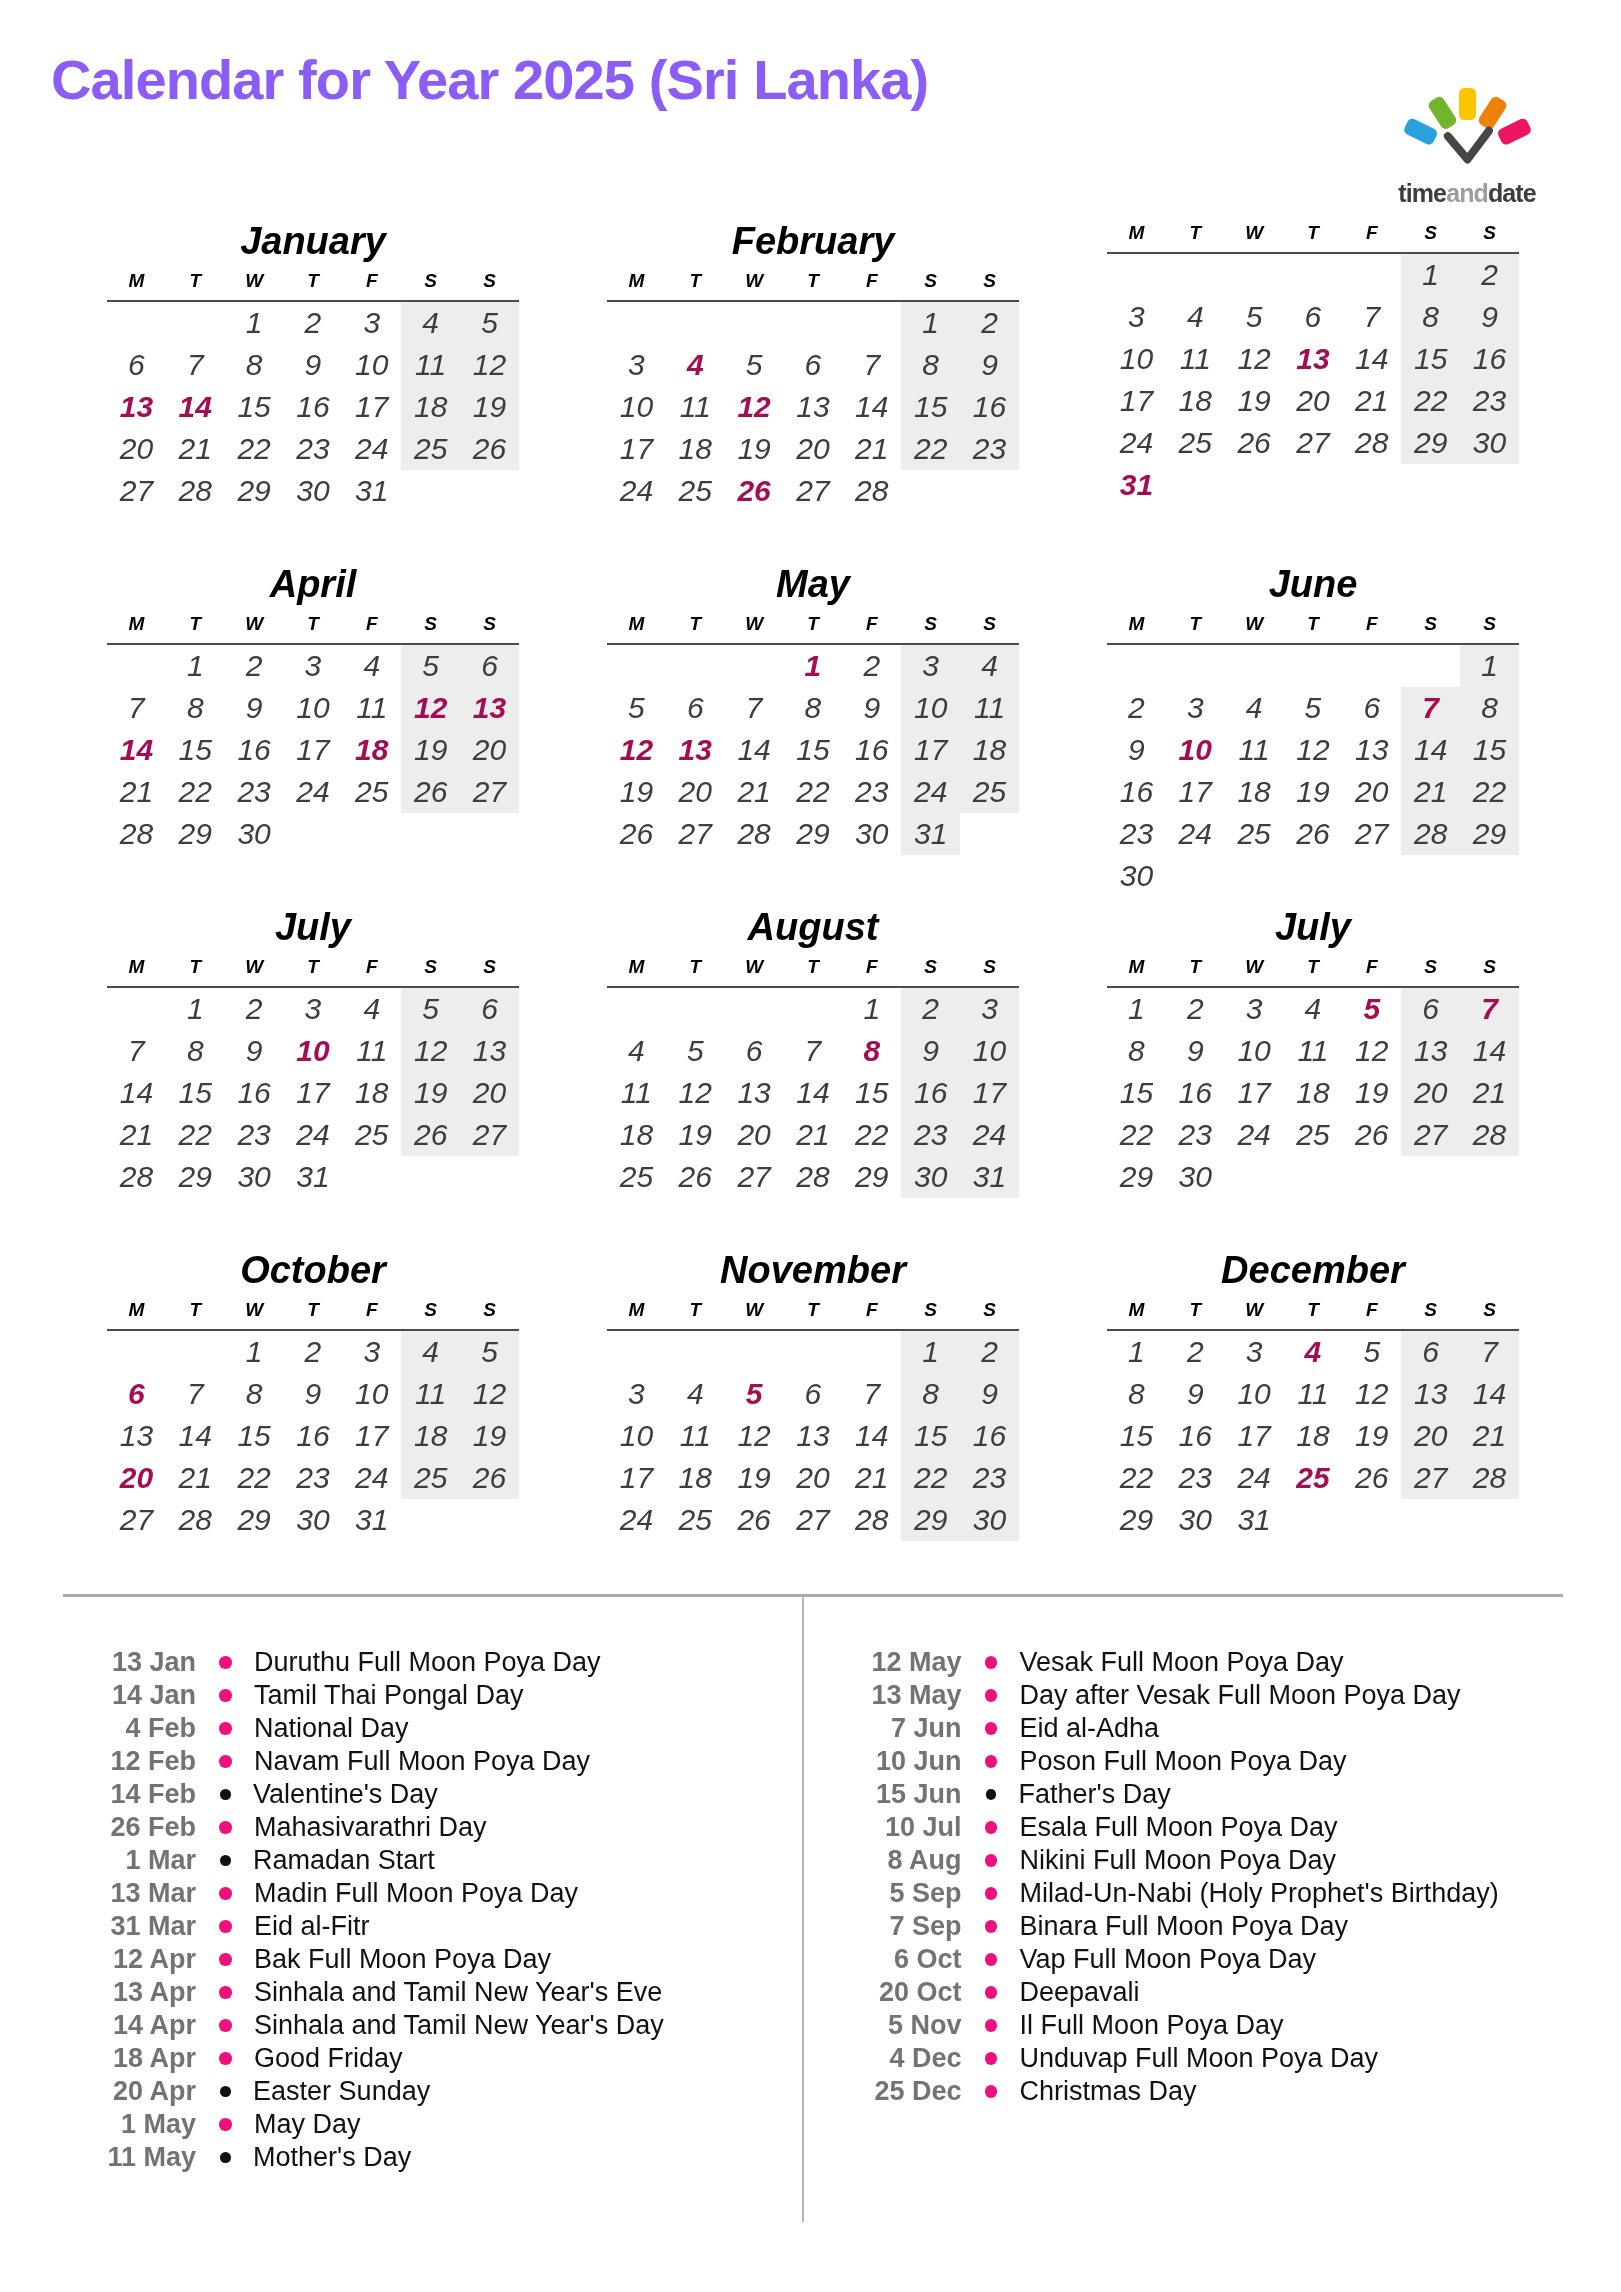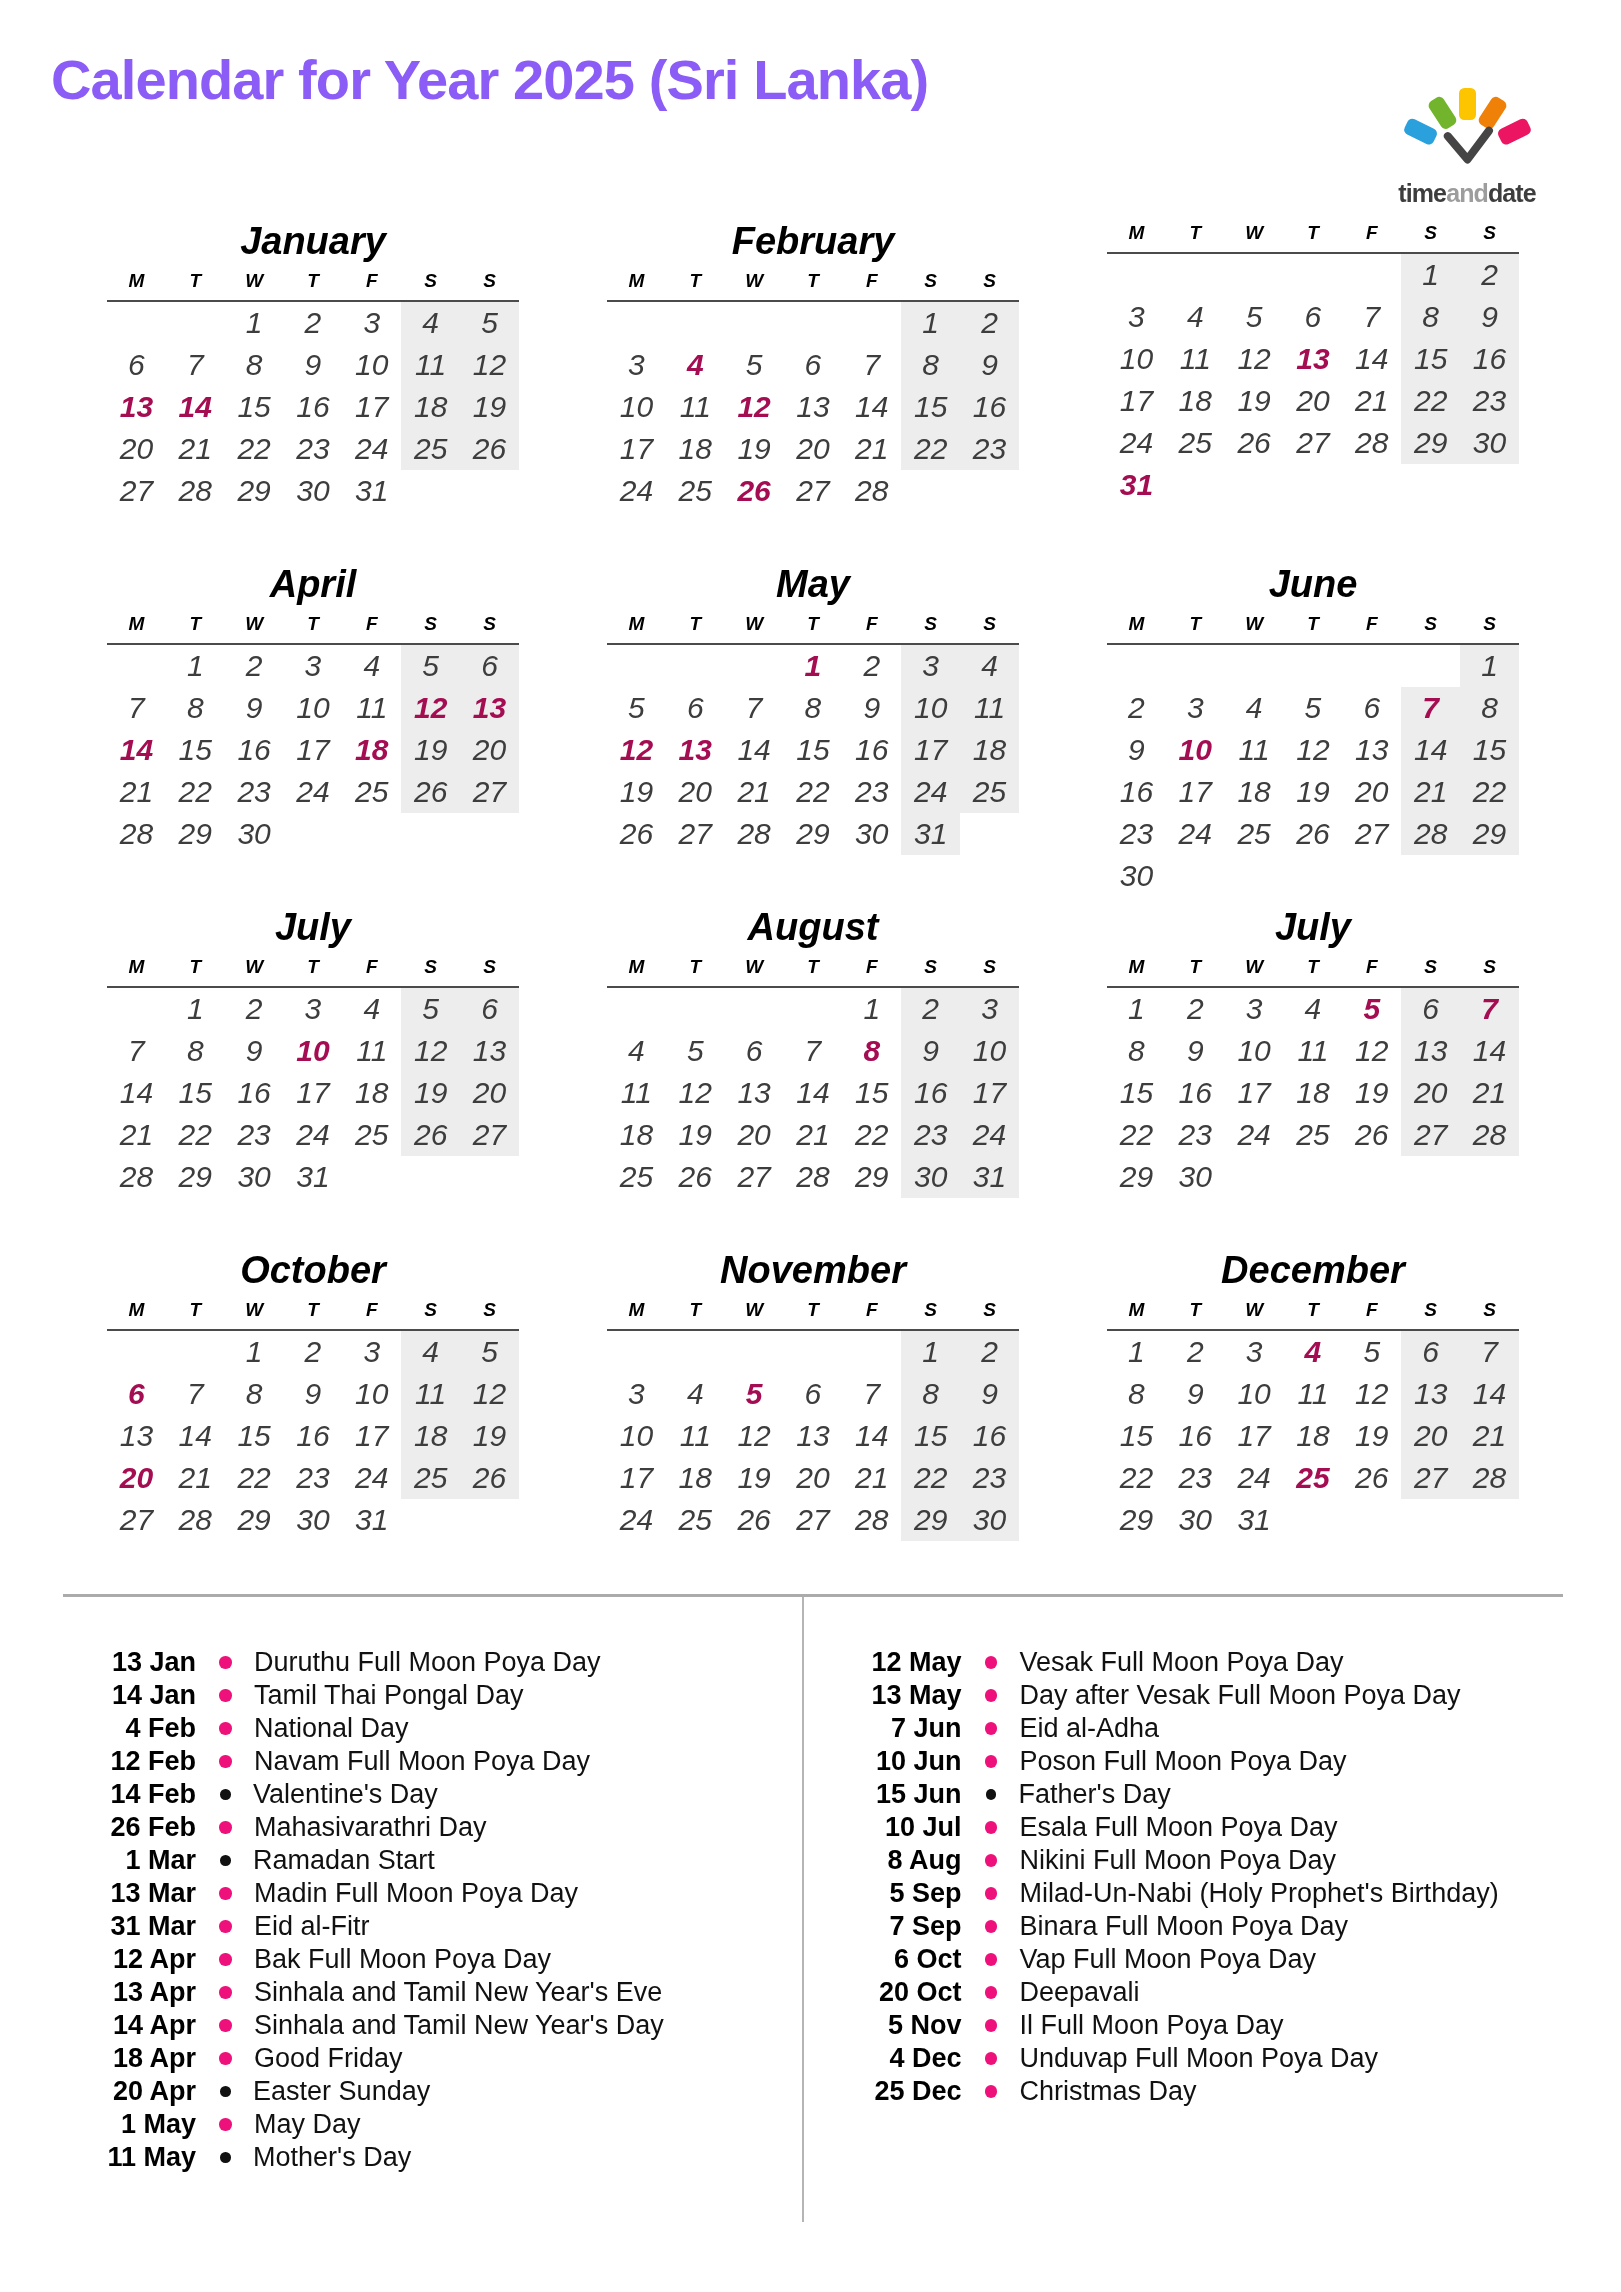--- a/index.html
+++ b/index.html
@@ -36,21 +36,21 @@
   }
   table.cal td.we{background:#ededed;}
   table.cal td.hol{color:#a50d52;font-weight:bold;}
   
   .hdivider{position:absolute;left:63px;top:1594px;width:1500px;height:2.7px;background:#ababab;}
   .vdivider{position:absolute;left:802px;top:1597px;width:1.8px;height:625px;background:#b5b5b5;}
   .hlists{position:absolute;left:63px;top:1646px;width:1500px;display:flex;}
   .hcol{width:736px;}
   .hcol.right{margin-left:31px;}
   .hrow{display:flex;align-items:center;height:33px;}
-  .hdate{width:133px;text-align:right;font-weight:bold;font-size:27px;color:#000000;flex:none;}
+  .hdate{width:133px;text-align:right;font-weight:bold;font-size:27px;color:#737373;flex:none;}
   .hdot{flex:none;border-radius:50%;margin-left:23px;}
   .hdot.holiday{width:12.5px;height:12.5px;background:#ef117b;}
   .hdot.observance{width:10.7px;height:10.7px;background:#111;margin-left:24px;}
   .hname{font-size:27px;color:#111;margin-left:22.4px;white-space:nowrap;}
 </style>
 </head>
 <body>
 
 <div class="page-title">Calendar for Year 2025 (Sri Lanka)</div>
 

